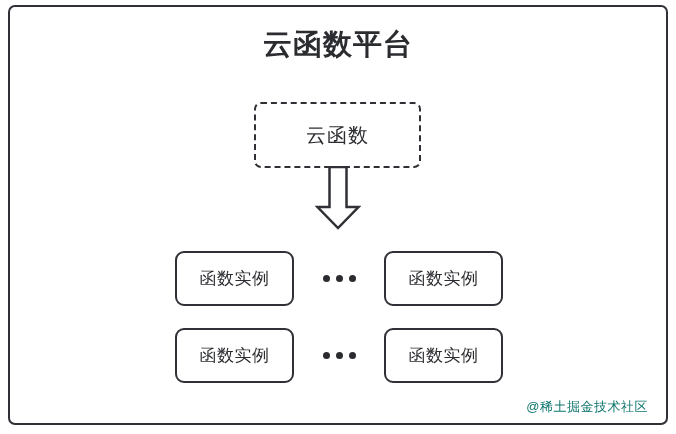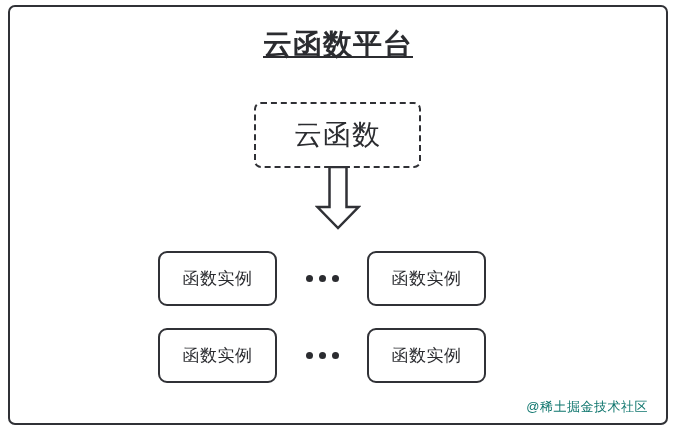--- a/index.html
+++ b/index.html
@@ -39,40 +39,39 @@
     left: 0;
     top: 26px;
     width: 676px;
     text-align: center;
     font-size: 29px;
     line-height: 36px;
     font-weight: bold;
     color: #2b2c30;
     letter-spacing: 1px;
     white-space: nowrap;
-    text-decoration: underline;
   }
 
   
   .cloud-fn-node {
     position: absolute;
     left: 254px;
     top: 102px;
     width: 167px;
     height: 66px;
     box-sizing: border-box;
     border: 2.5px dashed #2f3035;
     border-radius: 7px;
     background: #ffffff;
     display: flex;
     align-items: center;
     justify-content: center;
   }
   .cloud-fn-label {
-    font-size: 28px;
+    font-size: 20px;
     line-height: 24px;
     color: #2b2c30;
     letter-spacing: 1px;
     white-space: nowrap;
   }
 
   
   .flow-arrow {
     position: absolute;
     left: 315px;
@@ -82,21 +81,21 @@
   }
   .flow-arrow svg {
     display: block;
     width: 46px;
     height: 64px;
   }
 
   
   .instance-row {
     position: absolute;
-    left: 158px;
+    left: 175px;
     width: 328px;
     height: 55px;
     display: flex;
     align-items: flex-start;
     justify-content: space-between;
   }
   .instance-row.row-0 { top: 251px; }
   .instance-row.row-1 { top: 328px; }
 
   .instance-box {

